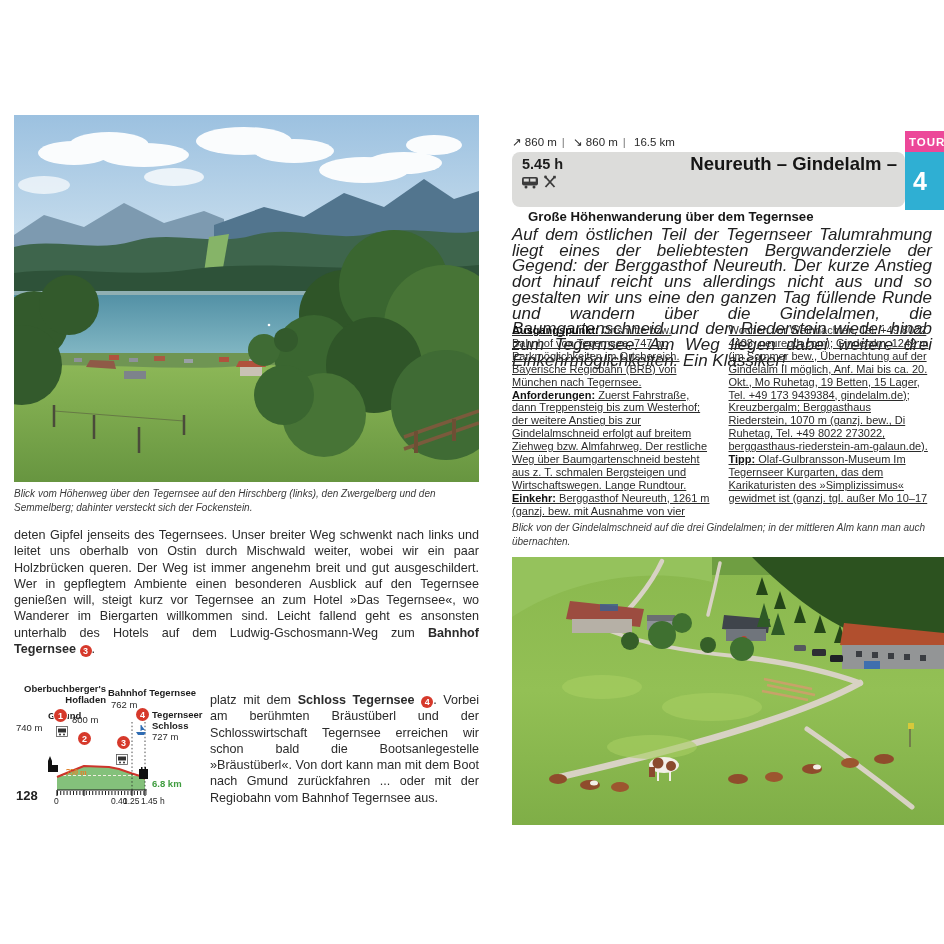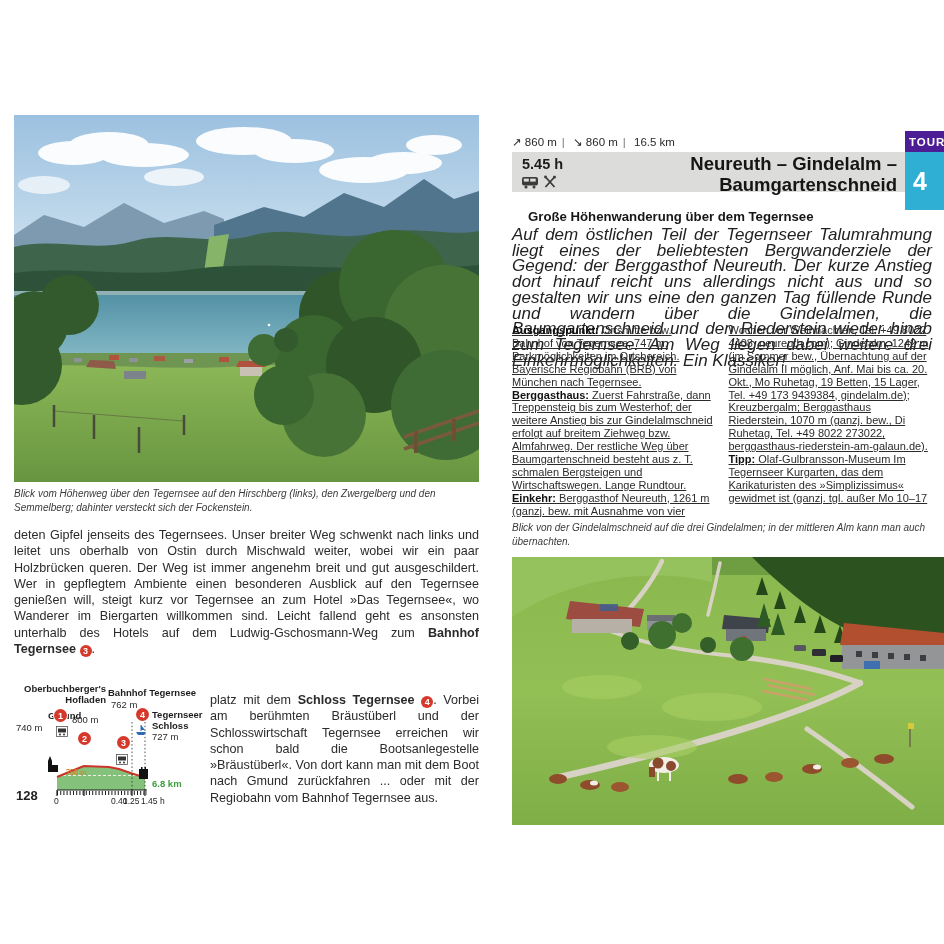--- a/index.html
+++ b/index.html
@@ -24,21 +24,21 @@
             font-size:9px;font-weight:bold;display:flex;align-items:center;justify-content:center;
             box-shadow:0 0 0 1px #fff;}
   .pfig .km{position:absolute;font-size:9.5px;font-weight:bold;color:#3f9c3f;}
   .pfig .grid{position:absolute;font-size:8px;font-weight:bold;color:#e0832e;}
   
   .stats{font-size:11.5px;color:#2a2a2a;}
   .stats .sep{color:#777;padding:0 5px;}
   .titlebar{background:#dcdcda;}
   .duration{font-size:14.5px;font-weight:bold;color:#1c1c1c;}
   .rtitle{font-size:18.5px;line-height:20.5px;font-weight:bold;color:#151515;text-align:right;}
-  .tabdark{background:#4c1d95;color:#fff;font-size:11.5px;font-weight:bold;letter-spacing:1px;
+  .tabdark{background:#ec4899;color:#fff;font-size:11.5px;font-weight:bold;letter-spacing:1px;
            overflow:hidden;white-space:nowrap;display:flex;align-items:center;padding-left:4px;box-sizing:border-box;}
   .tabcyan{background:#2fafd3;color:#fff;font-size:25px;font-weight:bold;overflow:hidden;
            display:flex;align-items:center;padding-left:8px;box-sizing:border-box;}
   .subhead{font-size:13.2px;font-weight:bold;color:#161616;}
   .intro{font-size:17px;line-height:15.7px;font-style:italic;color:#222;}
   .infocols{column-count:2;column-gap:13px;column-fill:auto;height:196px;
             font-size:11px;line-height:12.9px;color:#2b2b2b;text-decoration:underline;}
   .infocols p{margin:0;}
   .infocols strong{color:#111;}
 </style>
@@ -211,51 +211,50 @@
   <div class="abs pagenum" style="left:16px;top:788px;">128</div>
 
   <div class="abs stats" style="left:512px;top:135px;">
     <span>↗</span>
     <span>860 m</span><span class="sep">|</span>
     <span>↘</span>
     <span>860 m</span><span class="sep">|</span>
     <span>16.5 km</span>
   </div>
 
-  <div class="abs titlebar" style="left:512px;top:152px;width:393px;height:40px;">
+  <div class="abs titlebar" style="left:512px;top:152px;width:393px;height:55px;border-radius:8px;">
     <div class="abs duration" style="left:10px;top:4px;">5.45 h</div>
     <svg class="abs" style="left:9px;top:24px;" width="18" height="13" viewBox="0 0 18 13">
       <rect x="1" y="1" width="16" height="8.5" rx="2" fill="#3b3b3b"></rect>
       <rect x="2.8" y="2.6" width="5" height="3" fill="#dcdcda"></rect>
       <rect x="9.2" y="2.6" width="5.5" height="3" fill="#dcdcda"></rect>
       <circle cx="5" cy="11" r="1.5" fill="#3b3b3b"></circle>
         <circle cx="13" cy="11" r="1.5" fill="#3b3b3b"></circle>
     </svg>
     <svg class="abs" style="left:31px;top:23px;" width="14" height="14" viewBox="0 0 14 14">
       <line x1="2.5" y1="2" x2="11.5" y2="12" stroke="#3b3b3b" stroke-width="1.8"></line>
       <line x1="11.5" y1="2" x2="2.5" y2="12" stroke="#3b3b3b" stroke-width="1.8"></line>
       <circle cx="2.5" cy="2" r="1.4" fill="#3b3b3b"></circle>
       <rect x="10.2" y="0.8" width="2.6" height="2.6" fill="#3b3b3b"></rect>
     </svg>
     <div class="abs rtitle" style="right:8px;top:2px;width:300px;">
       <div>Neureuth – Gindelalm –</div>
-      <div>Baumgartenschneid</div>
     </div>
   </div>
 
   <div class="abs tabdark" style="left:905px;top:131px;width:39px;height:21px;">TOUR</div>
   <div class="abs tabcyan" style="left:905px;top:152px;width:39px;height:58px;">4</div>
 
   <div class="abs subhead" style="left:528px;top:209px;width:420px;">Große Höhenwanderung über dem Tegernsee</div>
 
   <div class="abs intro jp" style="left:512px;top:227px;width:420px;">Auf dem östlichen Teil der Tegernseer Talumrahmung liegt eines der beliebtesten Bergwanderziele der Gegend: der Berggasthof Neureuth. Der kurze Anstieg dort hinauf reicht uns allerdings nicht aus und so gestalten wir uns eine den ganzen Tag füllende Runde und wandern über die Gindelalmen, die Baumgartenschneid und den Riederstein wieder hinab zum Tegernsee. Am Weg liegen dabei weitere drei Einkehrmöglichkeiten. Ein Klassiker!</div>
 
   <div class="abs infocols" style="left:512px;top:324px;width:420px;">
     <p><strong>Ausgangspunkt:</strong><span> Ortsmitte bzw. Bahnhof von Tegernsee, 747 m. Parkmöglichkeiten im Ortsbereich. Bayerische Regiobahn (BRB) von München nach Tegernsee.</span></p>
-    <p><strong>Berggasthaus:</strong><span> Zuerst Fahrstraße, dann Treppensteig bis zum Westerhof; der weitere Anstieg bis zur Gindelalmschneid erfolgt auf breitem Ziehweg bzw. Almfahrweg. Der restliche Weg über Baumgartenschneid besteht aus z. T. schmalen Bergsteigen und Wirtschaftswegen. Lange Rundtour.</span></p>
+    <p><strong>Anforderungen:</strong><span> Zuerst Fahrstraße, dann Treppensteig bis zum Westerhof; der weitere Anstieg bis zur Gindelalmschneid erfolgt auf breitem Ziehweg bzw. Almfahrweg. Der restliche Weg über Baumgartenschneid besteht aus z. T. schmalen Bergsteigen und Wirtschaftswegen. Lange Rundtour.</span></p>
     <p><strong>Einkehr:</strong><span> Berggasthof Neureuth, 1261 m (ganzj. bew. mit Ausnahme von vier Wochen vor Weihnachten, Tel. +49 8022 4408, neureuth.com); Gindelalm, 1242 m (im Sommer bew., Übernachtung auf der Gindelalm II möglich, Anf. Mai bis ca. 20. Okt., Mo Ruhetag, 19 Betten, 15 Lager, Tel. +49 173 9439384, gindelalm.de); Kreuzbergalm; Berggasthaus Riederstein, 1070 m (ganzj. bew., Di Ruhetag, Tel. +49 8022 273022, berggasthaus-riederstein-am-galaun.de).</span></p>
     <p><strong>Tipp:</strong><span> Olaf-Gulbransson-Museum Im Tegernseer Kurgarten, das dem Karikaturisten des »Simplizissimus« gewidmet ist (ganzj. tgl. außer Mo 10–17 Uhr, Tel. +49 8022 3338, olaf-gulbransson-museum.de).</span></p>
   </div>
 
   <div class="abs caption" style="left:512px;top:521px;width:420px;">Blick von der Gindelalmschneid auf die drei Gindelalmen; in der mittleren Alm kann man auch übernachten.</div>
 
   <div class="abs" style="left:512px;top:557px;width:432px;height:268px;">
     <svg width="432" height="268" viewBox="0 0 432 268">
       <defs>
         <linearGradient id="meadow2" x1="0" y1="0" x2="0" y2="1">

